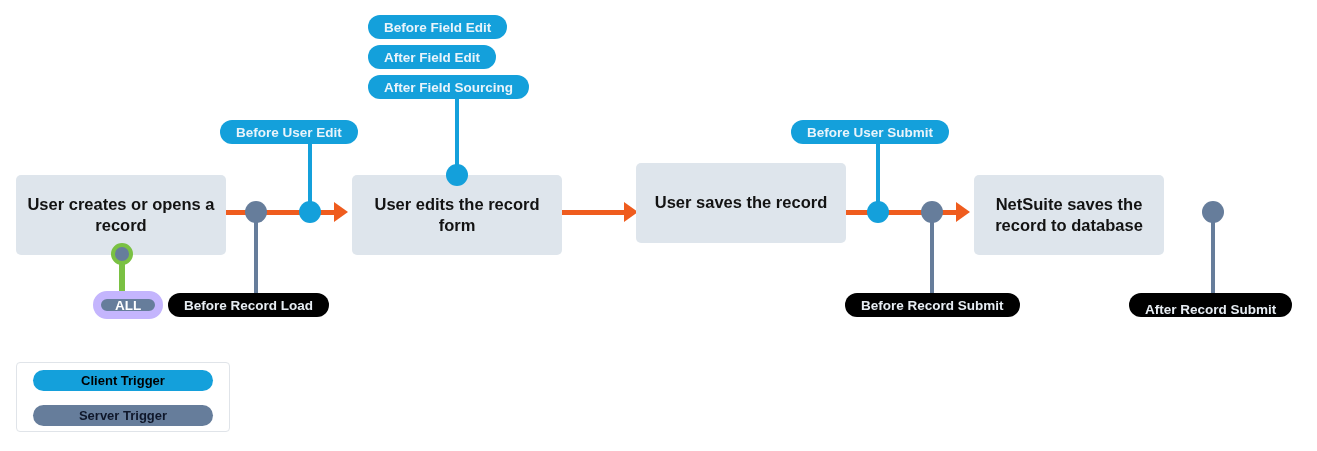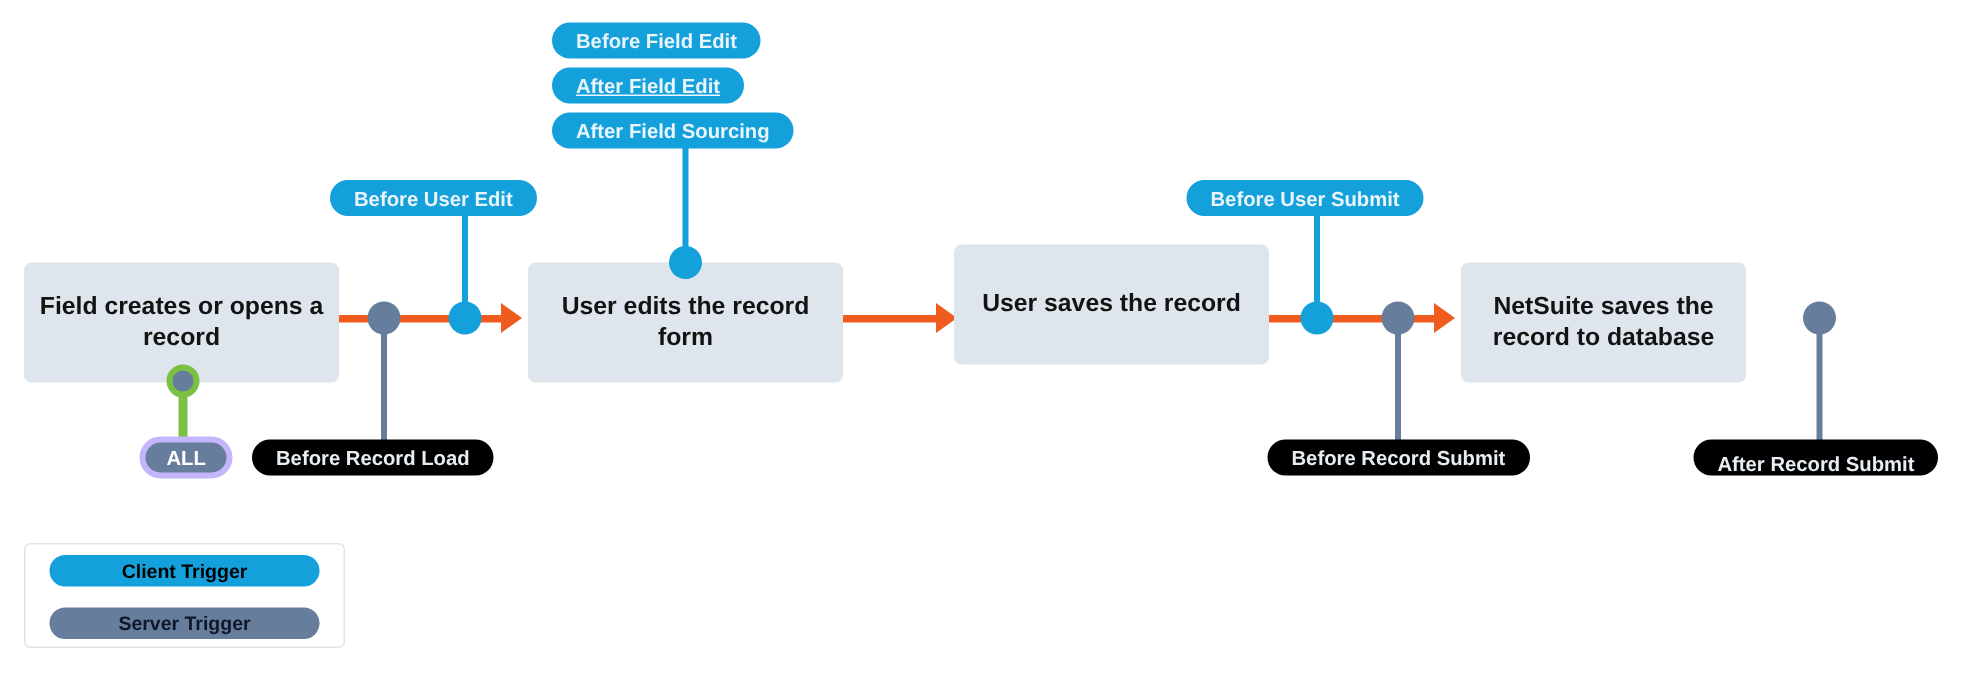--- a/index.html
+++ b/index.html
@@ -103,21 +103,21 @@
     color: #e9f4fb;
     text-align: center;
   }
   .pill.server {
     background: #000000;
     color: #e7edf3;
   }
   .pill.all {
     background: #667d9b;
     color: #ffffff;
-    border: 4px solid #c4b5fd;
+    border: 8px solid #c4b5fd;
     height: 28px;
     border-radius: 14px;
     padding: 0 14px;
   }
 
   
   #legend {
     position: absolute;
     left: 16px;
     top: 362px;
@@ -166,21 +166,21 @@
 
   <div class="stem client" style="left:455px; top:98px; height:80px;"></div>
 
   <div class="stem client" style="left:876px; top:143px; height:70px;"></div>
 
   <div class="stem server" style="left:930px; top:212px; height:84px;"></div>
 
   <div class="stem server" style="left:1211px; top:212px; height:84px;"></div>
 
   <div class="process-box" style="left:16px; top:175px; width:210px; height:80px;">
-    <span>Field creates or opens a record</span>
+    <span>User creates or opens a record</span>
   </div>
 
   <div class="process-box" style="left:352px; top:175px; width:210px; height:80px;">
     <span>User edits the record form</span>
   </div>
 
   <div class="process-box" style="left:636px; top:163px; width:210px; height:80px;">
     <span>User saves the record</span>
   </div>
 
@@ -203,21 +203,21 @@
   <div class="node-dot server" style="left:1202px; top:201px;"></div>
 
   <div class="pill client" style="left:220px; top:120px;">
     <span>Before User Edit</span>
   </div>
 
   <div class="pill client" style="left:368px; top:15px;">
     <span>Before Field Edit</span>
   </div>
 
-  <div class="pill client" style="left:368px; top:45px;text-decoration:underline;">
+  <div class="pill client" style="left:368px; top:45px;">
     <span>After Field Edit</span>
   </div>
 
   <div class="pill client" style="left:368px; top:75px;">
     <span>After Field Sourcing</span>
   </div>
 
   <div class="pill client" style="left:791px; top:120px;">
     <span>Before User Submit</span>
   </div>

